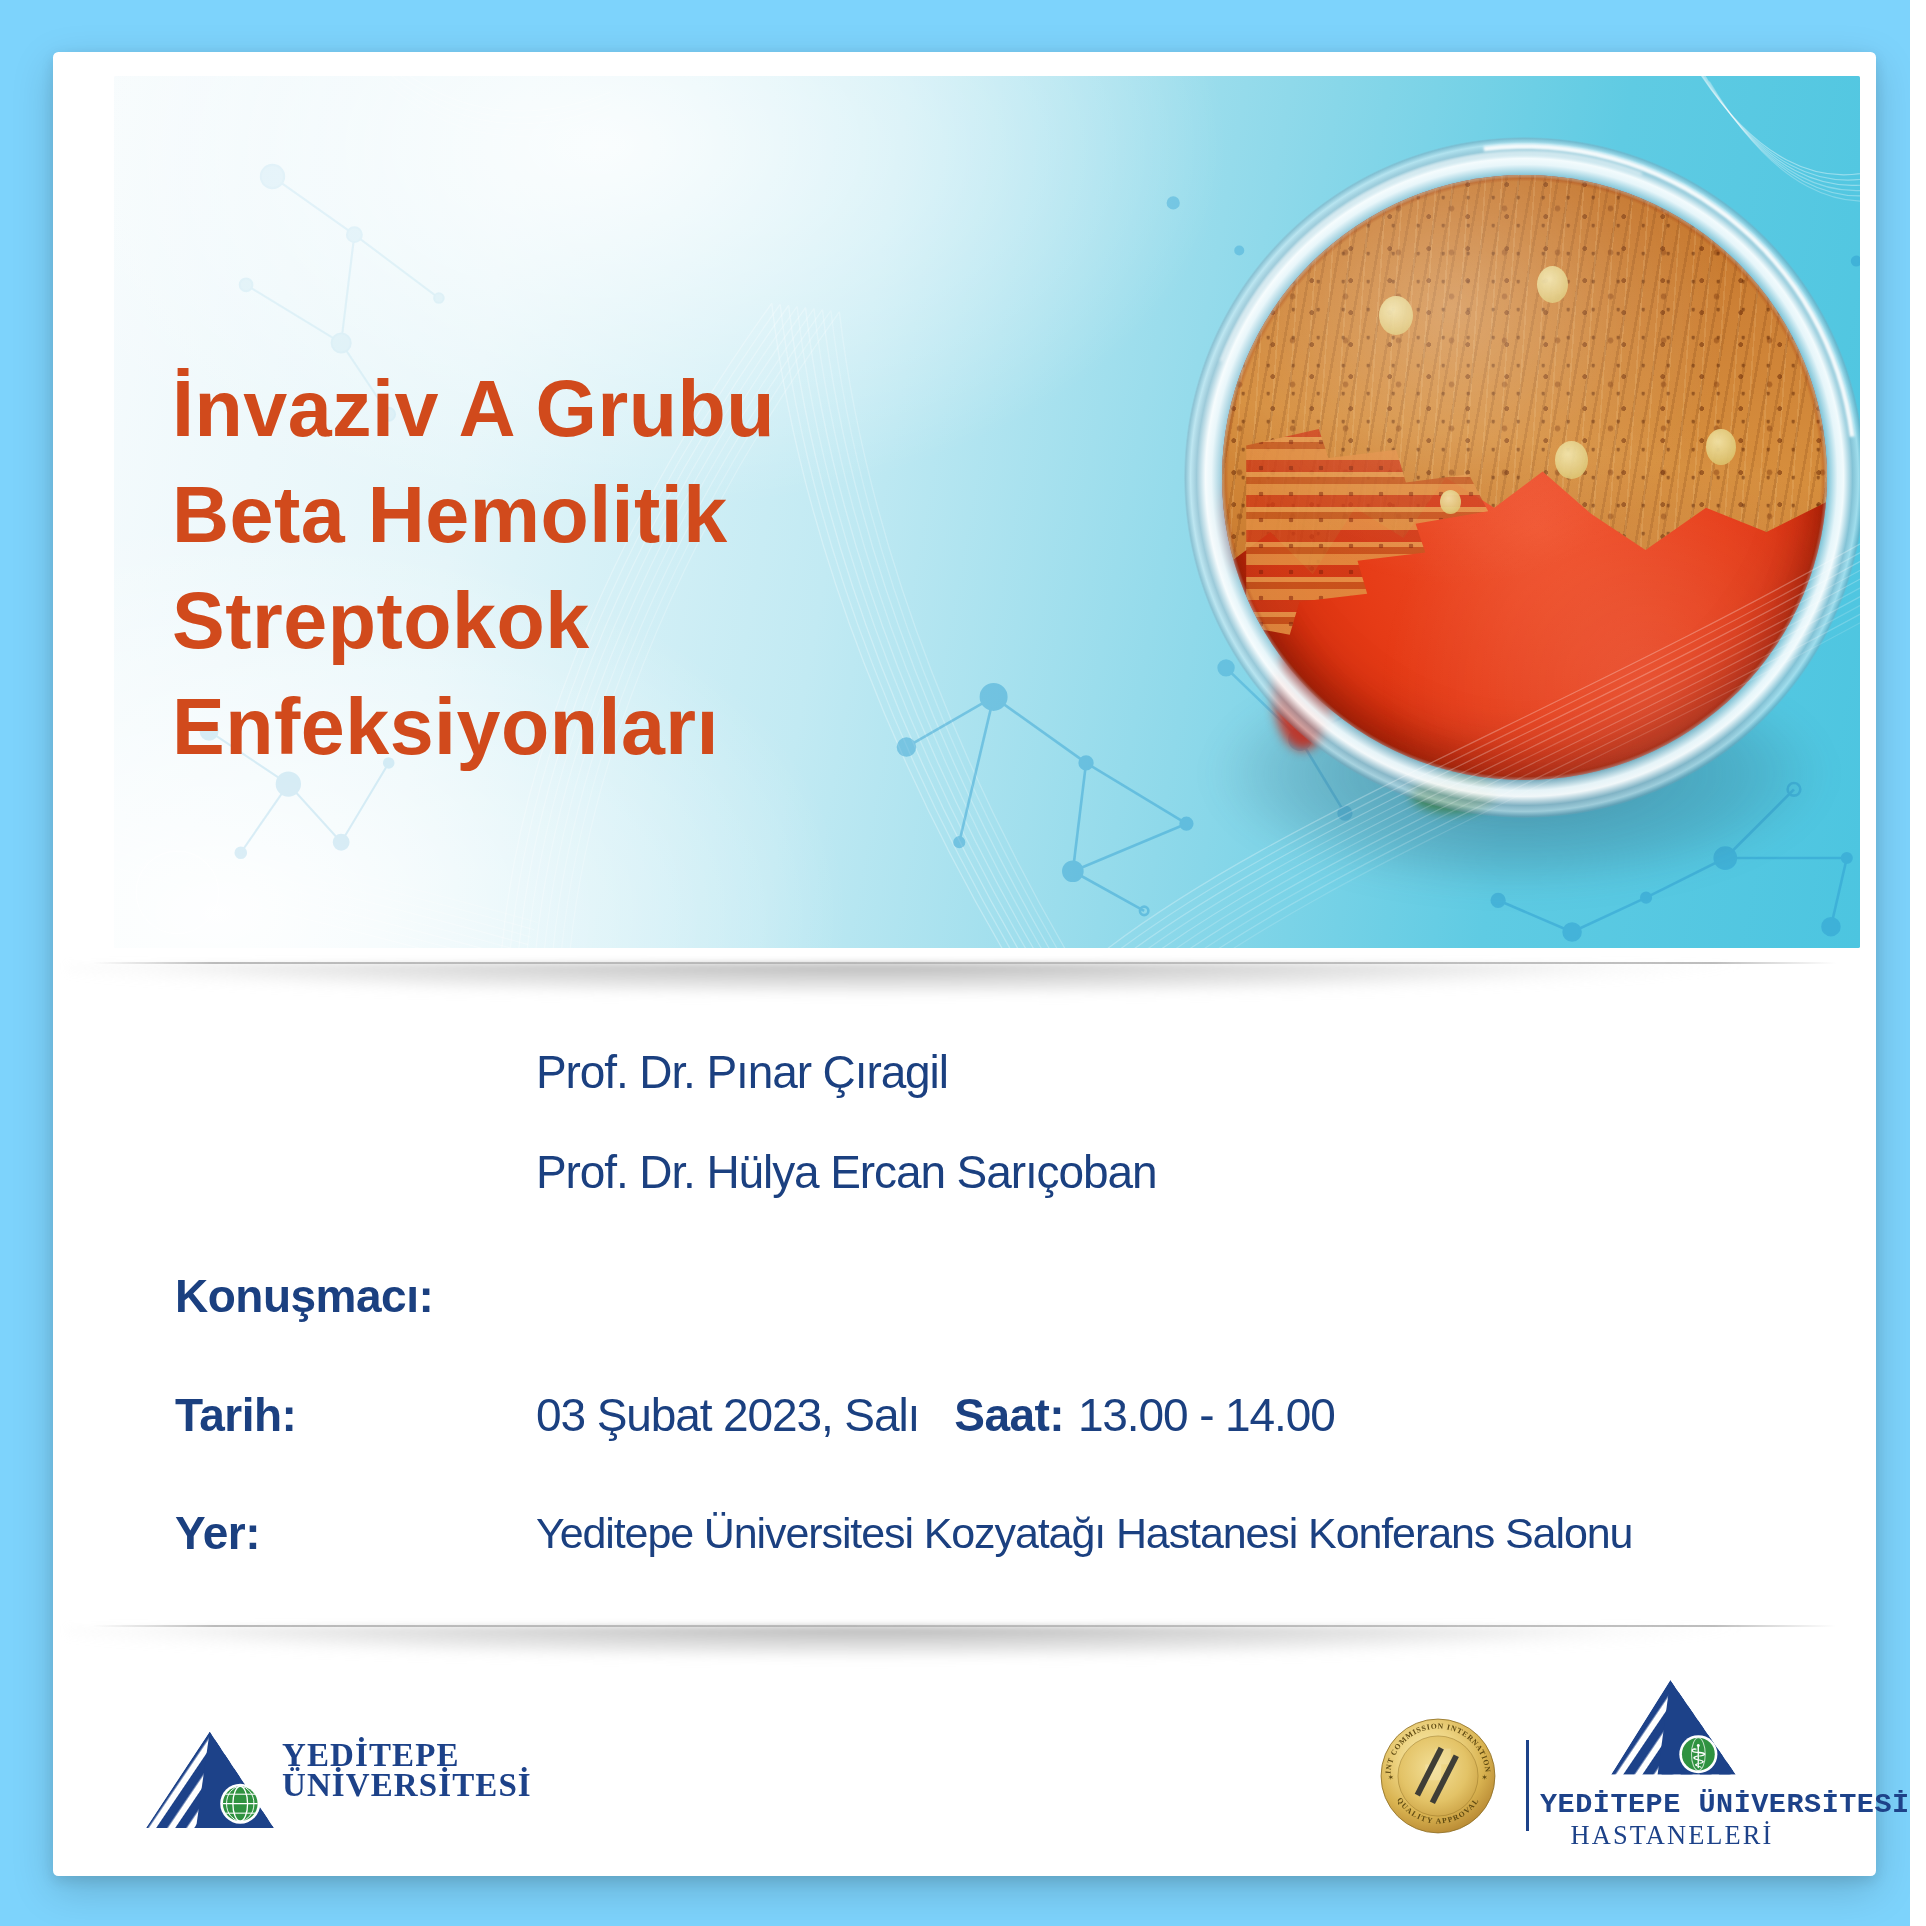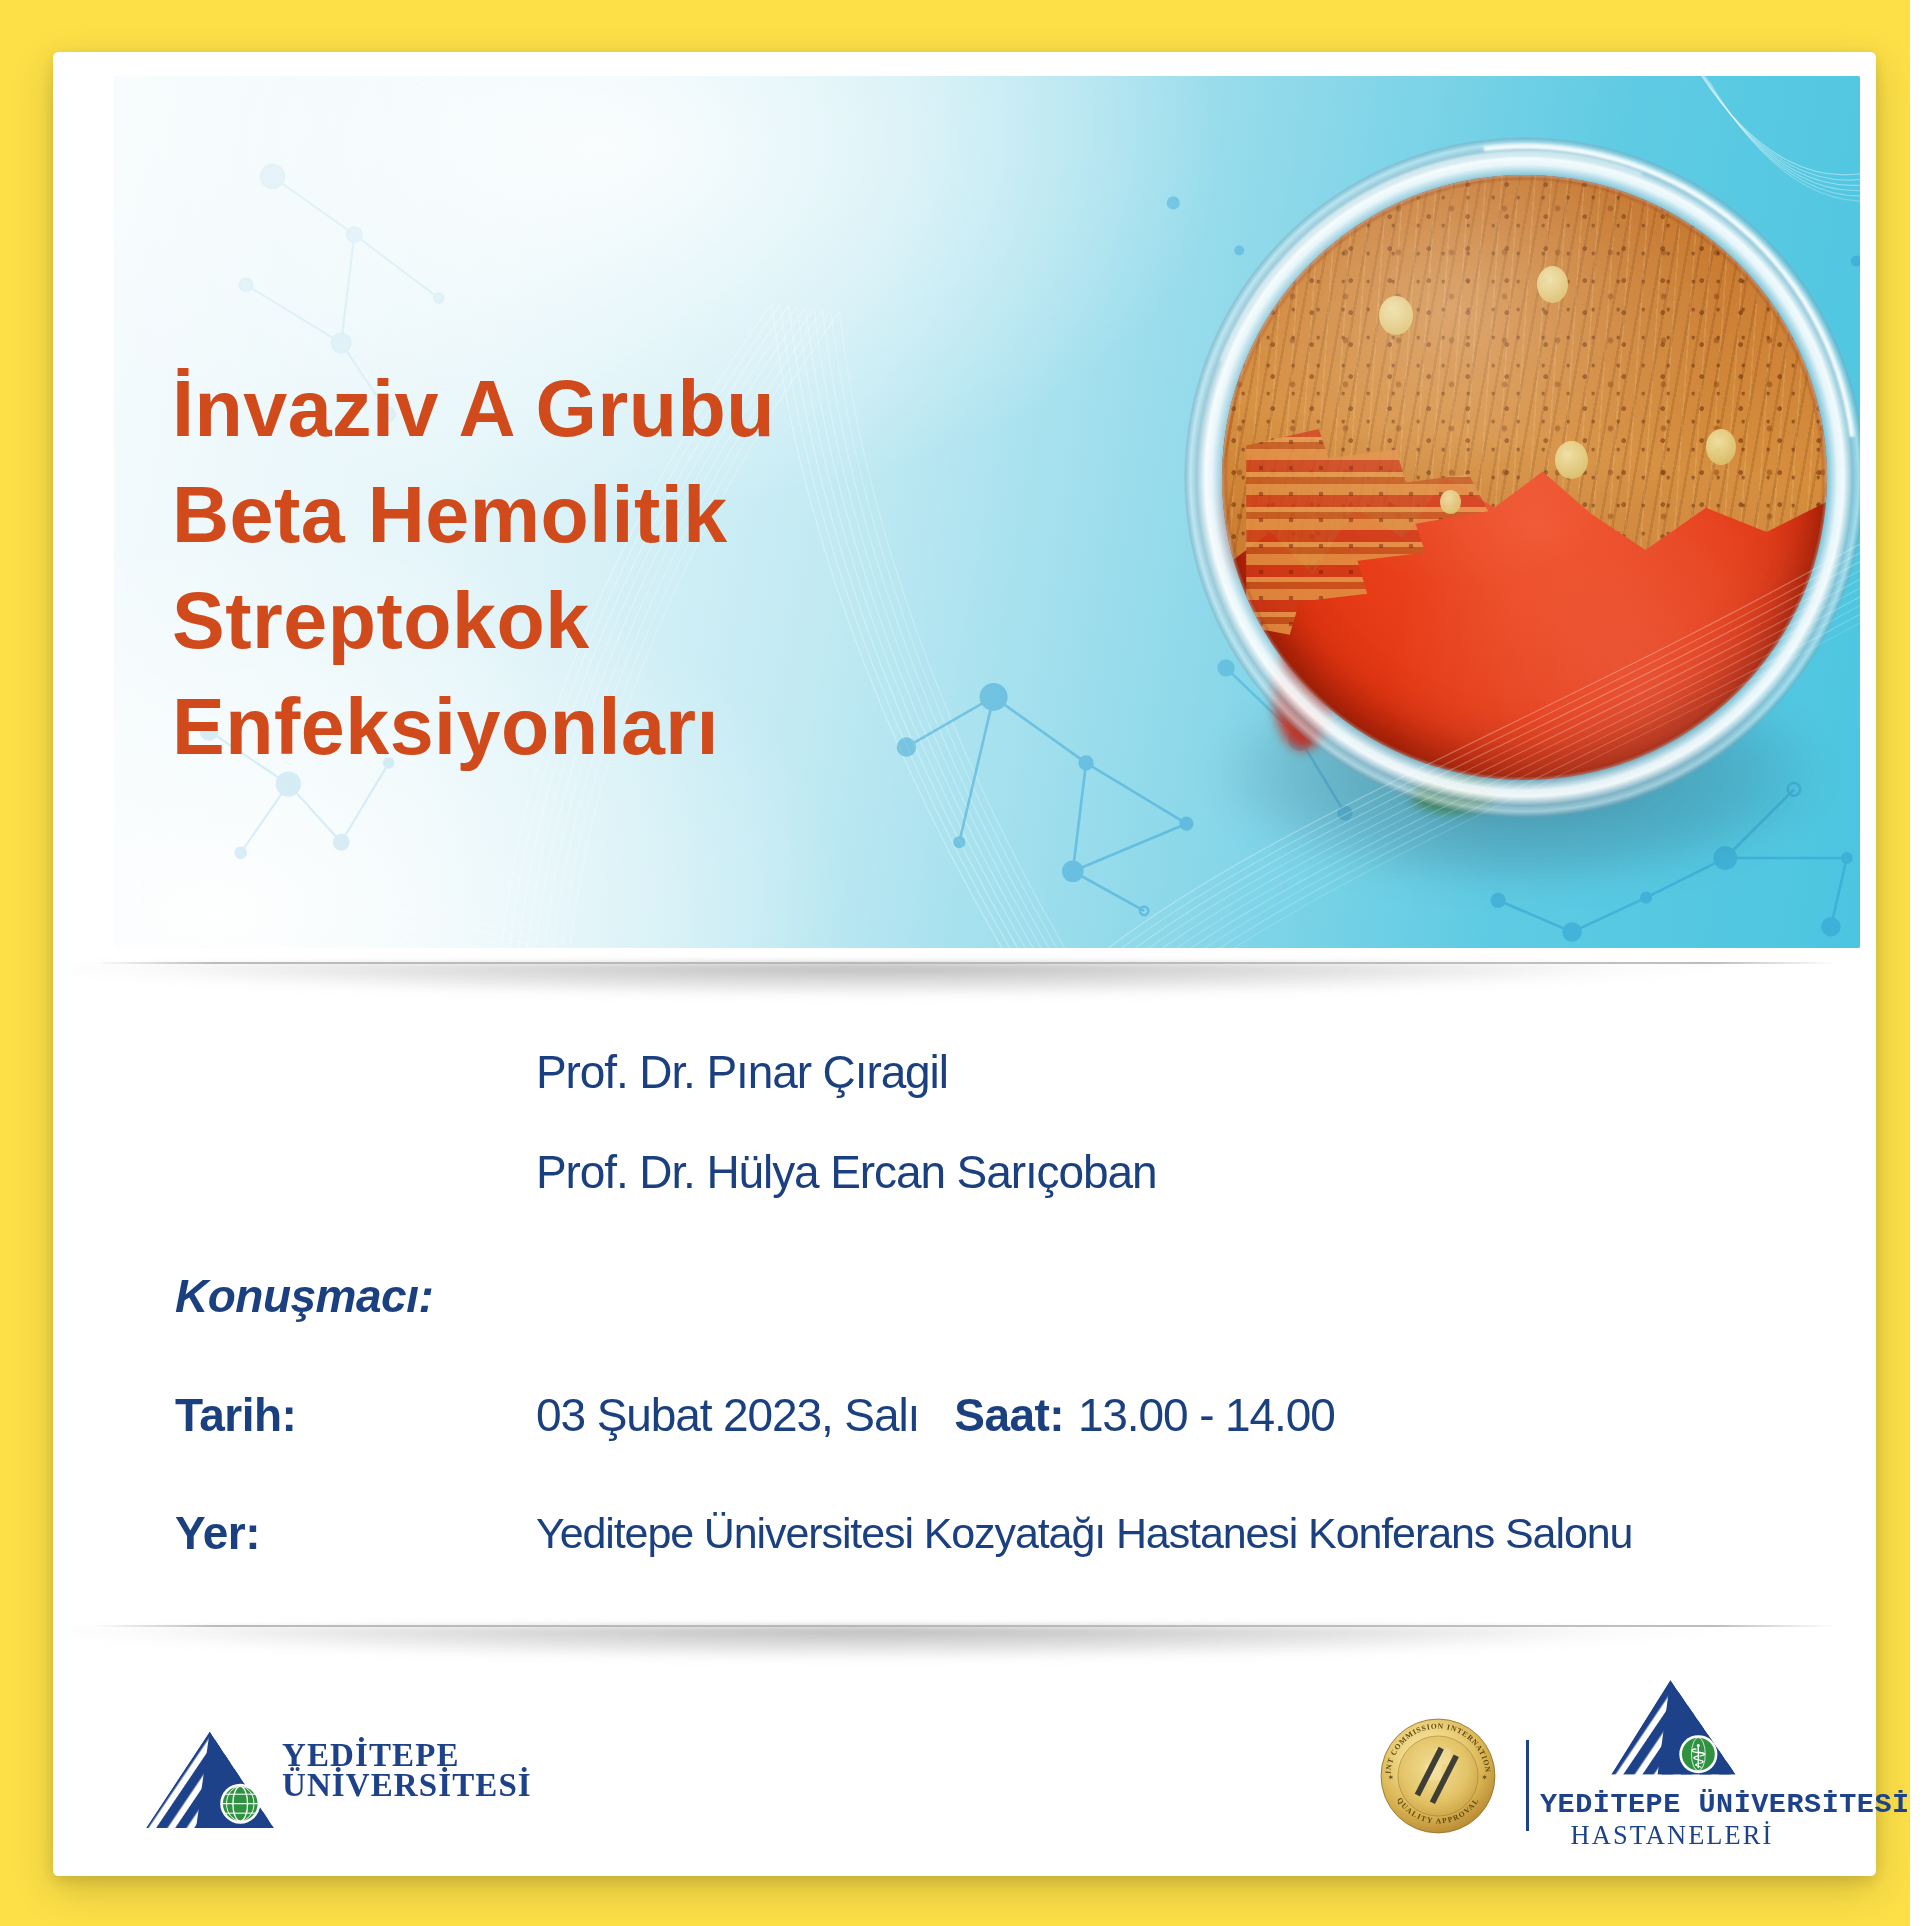--- a/index.html
+++ b/index.html
@@ -1,16 +1,16 @@
 <!DOCTYPE html>
 <html style="--navy: #1b4080; --logo-navy: #1d4289; --title-orange: #d14a1c; --hero-cyan: #4cc5e0; --seal-gold: #d4aa4a; --seal-text: #5f4a12; --globe-green: #2f9240;font-size:8.5px"><head>
 <meta charset="utf-8">
 <style>
   html,body{margin:0;padding:0;background:#ffffff;}
-  .stage{position:relative;width:1910px;height:1926px;background:#fde047;overflow:hidden;
+  .stage{position:relative;width:1910px;height:1926px;background:#7dd3fc;overflow:hidden;
          font-family:"Liberation Sans",sans-serif;}
   
   .card{position:absolute;left:53px;top:52px;width:1823px;height:1824px;background:#ffffff;
         border-radius:5.3px;box-shadow:0 13.7px 42px rgba(0,0,0,.17),0 4.2px 12.7px rgba(0,0,0,.10);}
   
   .hero{position:absolute;left:61px;top:24px;width:1746px;height:872px;overflow:hidden;border-radius:1.6px;
         background:
           radial-gradient(60% 75% at 6% 96%, rgba(255,255,255,.95), rgba(255,255,255,0) 60%),
           radial-gradient(55% 65% at 28% 8%, rgba(255,255,255,.85), rgba(255,255,255,0) 65%),
           linear-gradient(100deg,#f6fbfd 0%,#e4f5f9 22%,#c2eaf3 42%,#8fd9ea 62%,#5fcbe3 80%,#4cc5e0 100%);}
@@ -68,21 +68,21 @@
   .fold .line{position:absolute;top:0;left:1.5%;right:1.5%;height:1.6px;
         background:linear-gradient(90deg,transparent,#bdbdbd 7%,#cfcfcf 45%,#bdbdbd 93%,transparent);}
   .fold .shade{position:absolute;top:1.1px;left:0;right:0;height:45px;
         background:radial-gradient(58% 100% at 45% 0%,rgba(105,105,105,.48),rgba(145,145,145,.22) 52%,rgba(200,200,200,.08) 72%,transparent 84%);
         filter:blur(3.7px);}
   
   .info-label{position:absolute;left:122px;font-weight:700;font-size:46px;line-height:53px;
         color:var(--navy,#1b4080);letter-spacing:-0.5px;}
   .info-value{position:absolute;left:483px;font-weight:400;font-size:46px;line-height:53px;
         color:var(--navy,#1b4080);letter-spacing:-1.1px;white-space:nowrap;}
-  .y-r1{top:994px;} .y-r2{top:1094px;} .y-r3{top:1218px;font-style:italic;} .y-r4{top:1337px;} .y-r5{top:1455px;}
+  .y-r1{top:994px;} .y-r2{top:1094px;} .y-r3{top:1218px;} .y-r4{top:1337px;} .y-r5{top:1455px;}
   .venue-value{font-size:43px;}
   .time-label{font-weight:700;margin-left:35px;letter-spacing:-0.5px;}
   .time-value{margin-left:13.7px;margin-top:29px;}
   
   .uni-logo{position:absolute;left:93px;top:1678px;}
   .uni-text{position:absolute;left:229px;top:1688px;color:var(--logo-navy,#1d4289);
         font-family:"Liberation Serif",serif;font-weight:700;font-size:33px;line-height:30px;letter-spacing:1.1px;}
   .jci-seal{position:absolute;left:1327px;top:1666px;}
   .v-divider{position:absolute;left:1473px;top:1688px;width:2.6px;height:91px;background:var(--logo-navy,#1d4289);}
   .hosp-logo{position:absolute;left:1558px;top:1627px;}

